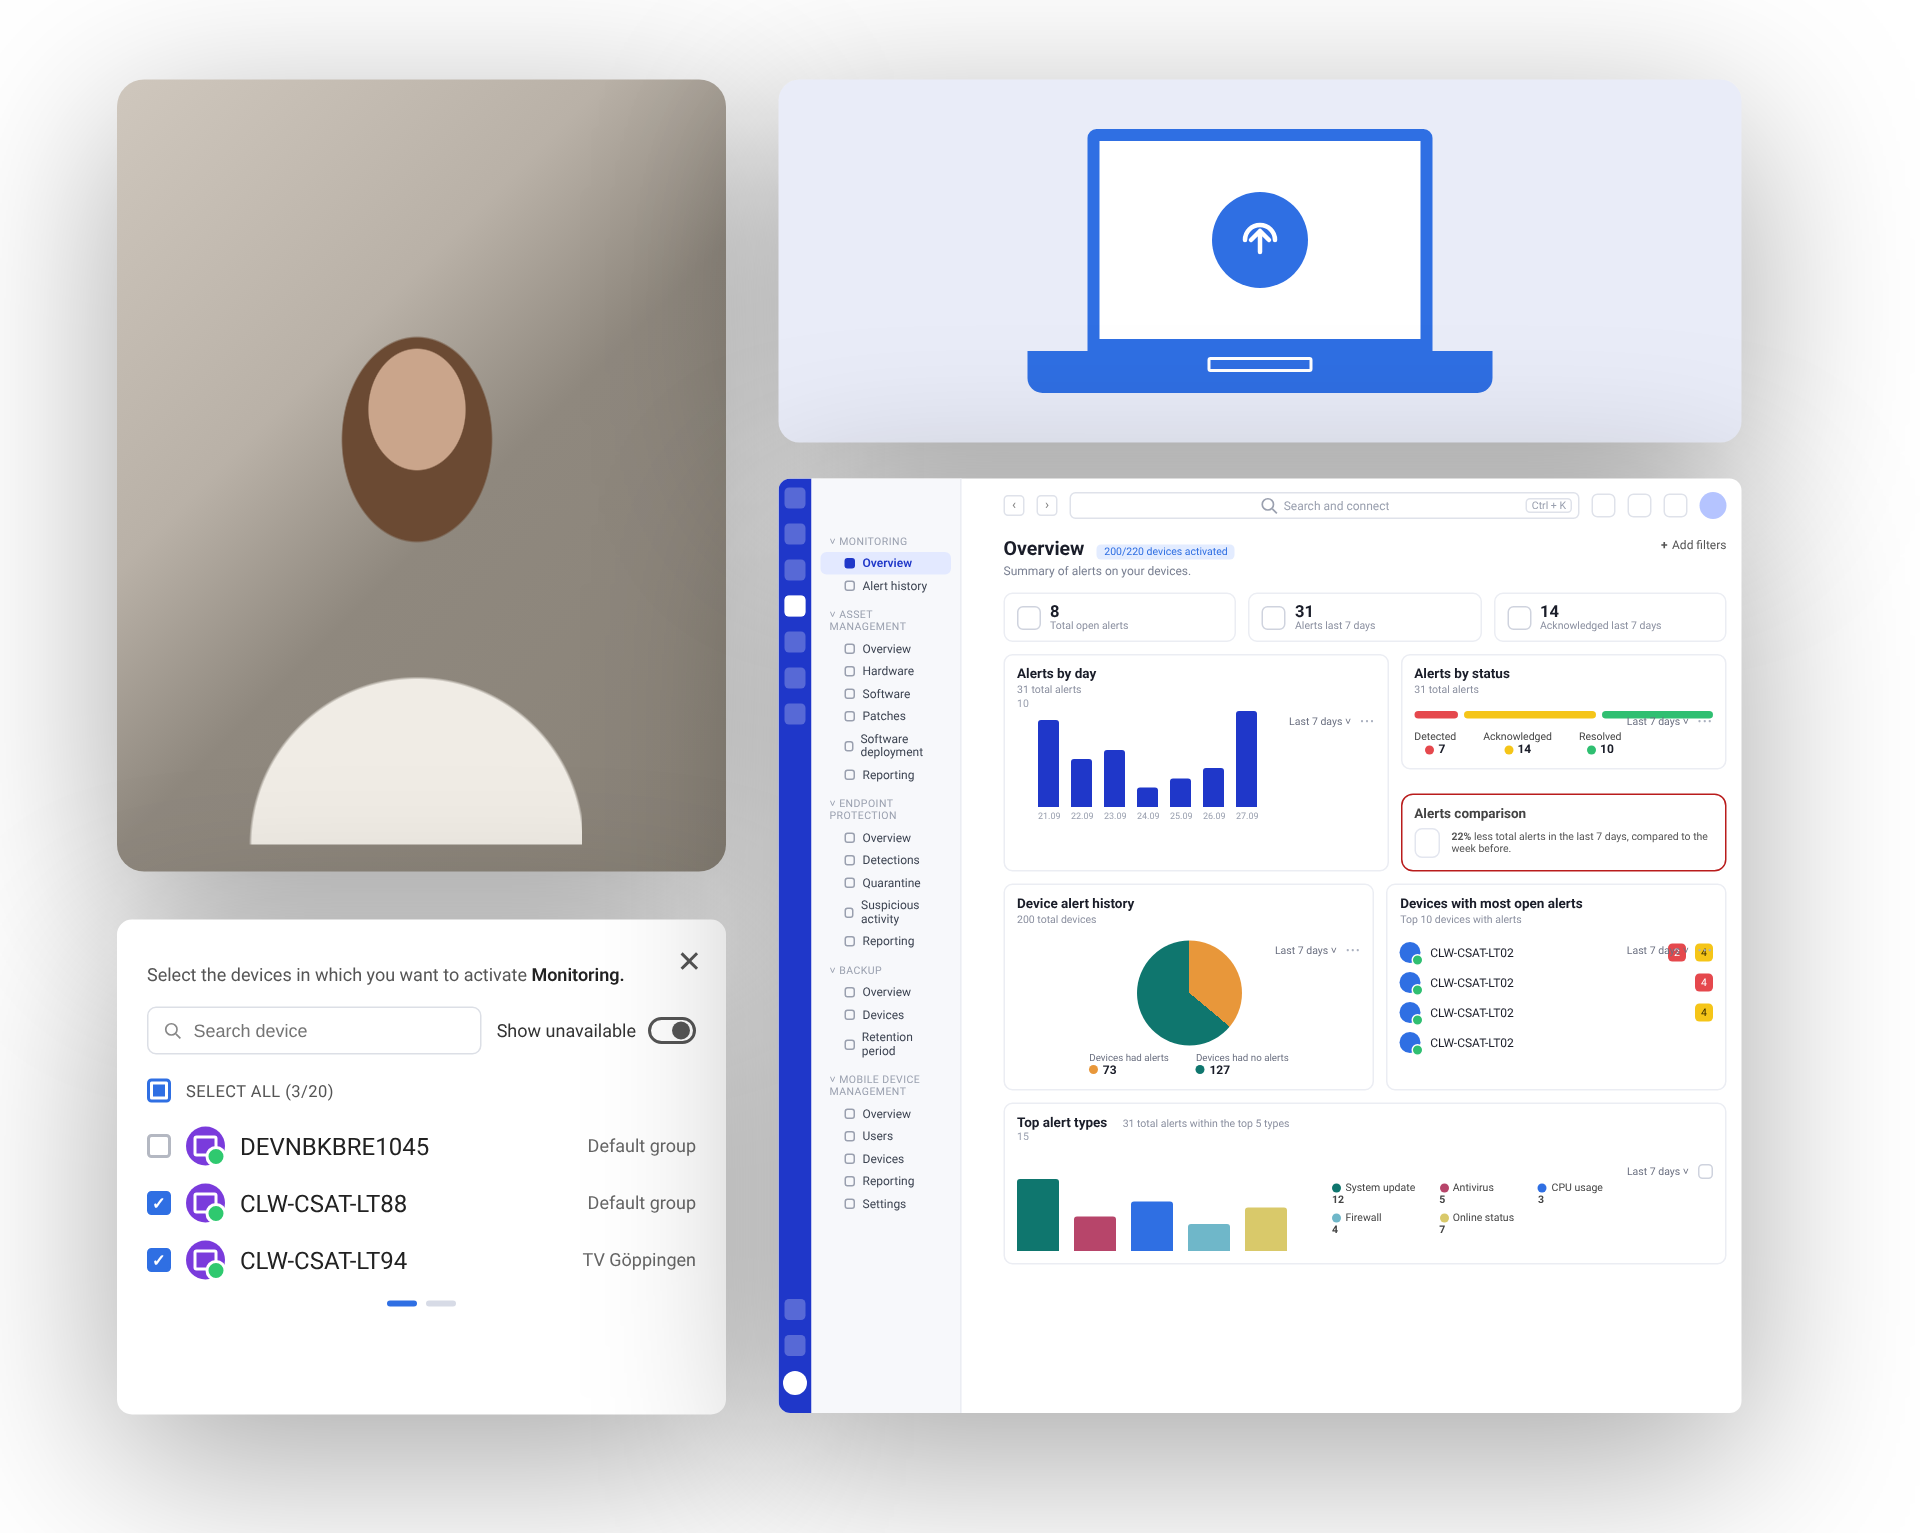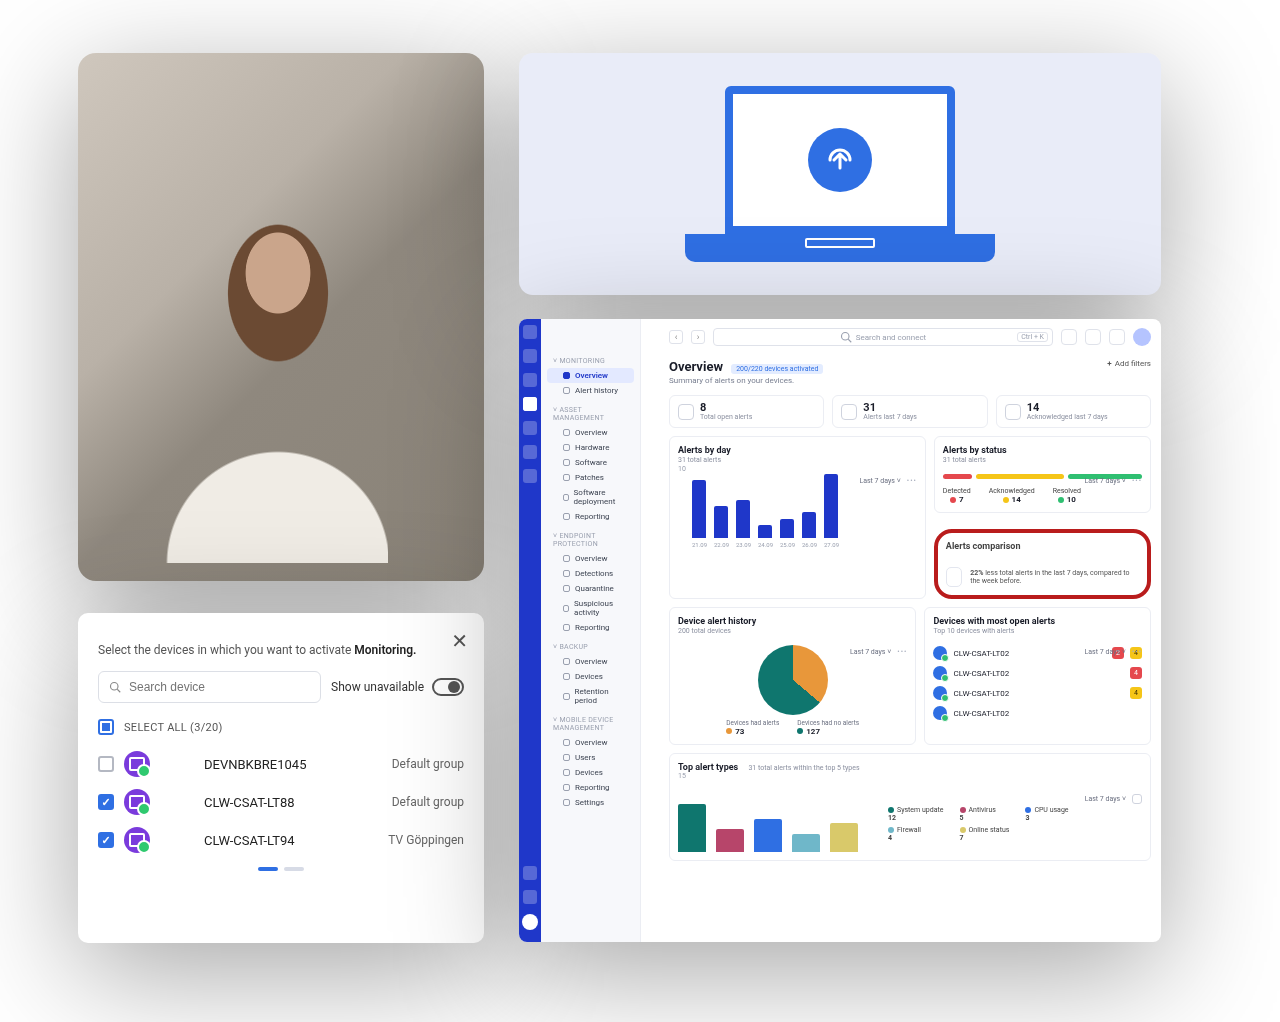--- a/index.html
+++ b/index.html
@@ -81,21 +81,21 @@
   .cb.indet::after { content:""; width:8px; height:8px; background:#2f6fe3; }
   .cb.unchecked { border-color:#b4b8c2; }
   .dev-list { margin-top:10px; max-height:150px; overflow:hidden; position:relative; }
   .dev-row { display:flex; align-items:center; gap:10px; padding:6px 0; }
   .dev-icon {
     width:26px; height:26px; border-radius:50%; background:#7a3bdc;
     position:relative; display:flex; align-items:center; justify-content:center;
   }
   .dev-icon::before { content:""; width:12px; height:10px; border:2px solid #fff; border-radius:2px; }
   .dev-icon::after { content:""; position:absolute; right:-1px; bottom:-1px; width:10px; height:10px; border-radius:50%; background:#2fc96f; border:2px solid #fff; }
-  .dev-name { font-size:13px; color:#222; flex:1;margin-left:44px; }
+  .dev-name { font-size:16px; color:#222; flex:1; }
   .dev-group { font-size:12px; color:#666; }
   .pager { display:flex; justify-content:center; gap:6px; margin-top:8px; }
   .pager .dot { width:20px; height:4px; border-radius:3px; background:#d7dbe6; }
   .pager .dot.active { background:#2f6fe3; }
 
   
   .dash {
     position:absolute; left:519px; top:319px; width:642px; height:623px;
     background:#fff; border-radius:8px; overflow:hidden; font-size:9px; color:#444;
   }
@@ -163,23 +163,23 @@
   .sbar { height:5px; border-radius:3px; }
   .sbar.red { background:#e5484d; flex:1; }
   .sbar.yel { background:#f5c518; flex:3; }
   .sbar.grn { background:#2fbf71; flex:2.5; }
   .legend { display:flex; gap:18px; margin-top:8px; font-size:7px;text-align:right; }
   .legend div { display:flex; flex-direction:column; align-items:center; }
   .ldot { width:6px; height:6px; border-radius:50%; display:inline-block; margin-right:3px; vertical-align:middle; }
   .red-d{background:#e5484d}.yel-d{background:#f5c518}.grn-d{background:#2fbf71}
   .legend .cnt { font-weight:700; color:#1a1d29; font-size:8px; }
 
-  .compare { border:4px solid #b91c1c; border-radius:18px; padding:8px; margin-top:8px; }
+  .compare { border:1px solid #b91c1c; border-radius:8px; padding:8px; margin-top:8px; }
   .compare h3 { font-size:9px; font-weight:700; }
-  .compare .row { display:flex; gap:8px; margin-top:16px; align-items:center; font-size:7px; color:#555; }
+  .compare .row { display:flex; gap:8px; margin-top:4px; align-items:center; font-size:7px; color:#555; }
   .compare .bicon { width:20px; height:20px; border:1px solid #e3e6ef; border-radius:5px; }
 
   
   .pie {
     width:70px; height:70px; border-radius:50%; margin:10px auto 4px;
     background: conic-gradient(#e8973a 0 130deg, #0f766e 130deg 360deg);
     position:relative;
   }
   .pie::after { content:""; position:absolute; inset:22px; border-radius:50%; background:transparent; }
   .pie-leg { display:flex; justify-content:center; gap:18px; font-size:6.5px; color:#6b7081; }

